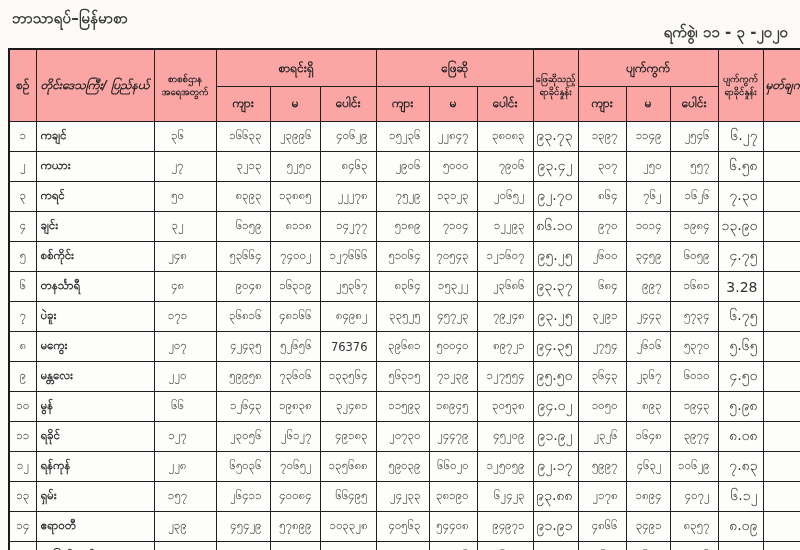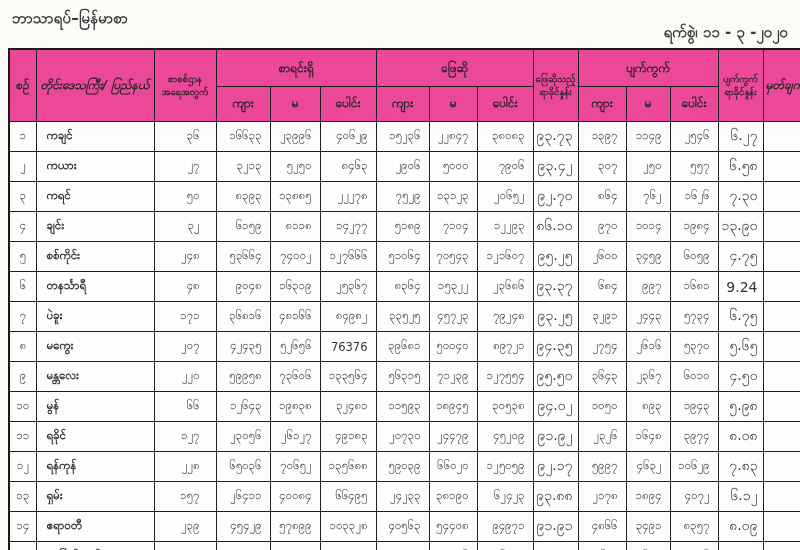--- a/index.html
+++ b/index.html
@@ -7,30 +7,30 @@
         font-family:"DejaVu Sans","Liberation Sans",sans-serif;color:#2b2b2b;}
   
   .topbar{position:absolute;top:6px;left:10px;right:10px;height:34px;}
   .subject{position:absolute;left:2px;top:2px;font-size:15px;font-weight:600;color:#3a3a3a;letter-spacing:.2px;}
   .datelbl{position:absolute;right:2px;top:16px;font-size:15px;font-weight:600;color:#3a3a3a;}
   
   table{position:absolute;left:8px;top:48px;width:792px;border-collapse:collapse;table-layout:fixed;
         background:#fdfdfb;}
   th,td{border:1px solid #1f1f1f;overflow:hidden;white-space:nowrap;}
   table{border:2px solid #1a1a1a;}
-  thead th{font-weight:700;color:#242424;text-align:center;vertical-align:middle;background:#ec4899;}
+  thead th{font-weight:700;color:#242424;text-align:center;vertical-align:middle;background:#fca5a5;}
   .h-main{font-size:12px;height:34px;line-height:1.25;}
   .h-sub{font-size:12px;height:32px;}
   .h-small{font-size:9.5px;line-height:1.35;white-space:normal;padding:0 2px;text-align:center;}
   .h-wrap{white-space:normal;line-height:1.3;padding:0 2px;font-style:italic;}
   tbody td{height:27px;font-size:11.5px;color:#333;}
   td.ser{text-align:center;}
-  td.name{text-align:left;padding-left:10px;font-weight:600;color:#2e2e2e;}
+  td.name{text-align:left;padding-left:4px;font-weight:600;color:#2e2e2e;}
   td.num{text-align:right;padding-right:8px;}
-  td.ctr{text-align:right;padding-right:16px;}
+  td.ctr{text-align:center;padding-right:16px;}
   td.pct{text-align:right;padding-right:5px;font-size:14px;}
   td.rem{background:#fdfdfb;}
 </style>
 </head>
 <body>
 
 <div id="page">
 
   <div class="topbar">
     <div class="subject">ဘာသာရပ်–မြန်မာစာ</div>
@@ -172,21 +172,21 @@
       <td class="num">၉၀၄၈</td>
       <td class="num">၁၆၃၁၉</td>
       <td class="num">၂၅၃၆၇</td>
       <td class="num">၈၃၆၄</td>
       <td class="num">၁၅၃၂၂</td>
       <td class="num">၂၃၆၈၆</td>
       <td class="pct">၉၃.၃၇</td>
       <td class="num">၆၈၄</td>
       <td class="num">၉၉၇</td>
       <td class="num">၁၆၈၁</td>
-      <td class="pct">9.24</td>
+      <td class="pct">3.28</td>
       <td class="rem"></td>
     </tr>
         <tr>
       <td class="ser">၇</td>
       <td class="name">ပဲခူး</td>
       <td class="ctr">၁၇၁</td>
       <td class="num">၃၆၈၁၆</td>
       <td class="num">၄၈၁၆၆</td>
       <td class="num">၈၄၉၈၂</td>
       <td class="num">၃၃၅၂၅</td>

